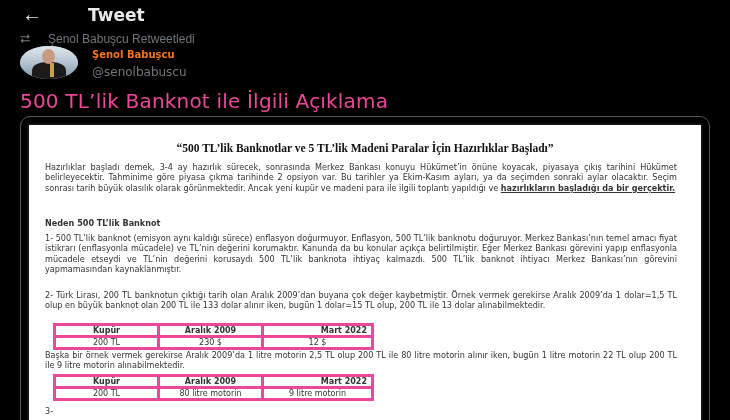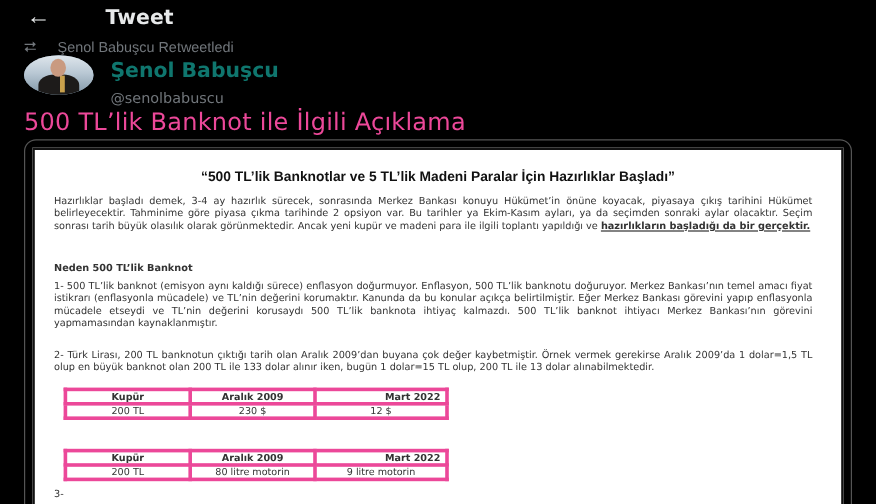--- a/index.html
+++ b/index.html
@@ -7,26 +7,26 @@
   .header { position:absolute; left:0; top:0; width:730px; height:30px; }
   .back { position:absolute; left:22px; top:4px; font-size:20px; color:#e7e9ea; line-height:20px; cursor:pointer; }
   .htitle { position:absolute; left:88px; top:5px; font-size:17px; font-weight:bold; color:#e7e9ea; font-family:"DejaVu Sans", sans-serif; }
   .rt { position:absolute; left:20px; top:31px; font-size:12px; color:#71767b; display:flex; align-items:center; }
   .rt .ico { width:28px; font-size:13px; color:#71767b; }
   .avatar { position:absolute; left:20px; top:46px; width:58px; height:33px; border-radius:50%; overflow:hidden; background:#8fa6b8; }
   .avatar .bg { position:absolute; inset:0; background:linear-gradient(180deg,#dfe6ec 0%,#b9c8d4 45%,#7f95a6 100%); }
   .avatar .head { position:absolute; left:22px; top:3px; width:13px; height:15px; border-radius:50%; background:#c99a80; }
   .avatar .body { position:absolute; left:12px; top:16px; width:34px; height:22px; border-radius:40% 40% 0 0; background:#1d1b1a; }
   .avatar .tie { position:absolute; left:30px; top:17px; width:4px; height:14px; background:#c9a14c; }
-  .name { position:absolute; left:92px; top:49px; font-size:17px; font-weight:bold; color:#0f766e; font-family:"DejaVu Sans", sans-serif; }
-  .handle { position:absolute; left:92px; top:75px; font-size:12px; color:#71767b; font-family:"DejaVu Sans", sans-serif; }
+  .name { position:absolute; left:92px; top:49px; font-size:10px; font-weight:bold; color:#f97316; font-family:"DejaVu Sans", sans-serif; }
+  .handle { position:absolute; left:92px; top:65px; font-size:12px; color:#71767b; font-family:"DejaVu Sans", sans-serif; }
   .tweet-text { position:absolute; left:20px; top:89px; font-size:20px; color:#ec4899; font-family:"DejaVu Sans", sans-serif; letter-spacing:0.2px; }
   .media { position:absolute; left:20px; top:116px; width:688px; height:320px; border:1px solid #555; border-radius:10px; background:#000; overflow:hidden; }
   .doc { position:absolute; left:6px; top:6px; width:672px; height:320px; background:#fff; border:2px solid #111; color:#222; }
-  .doc .title { position:absolute; left:0; width:672px; top:17px; text-align:center; font-size:11.5px; font-weight:bold; color:#111; font-family:Liberation Sans, sans-serif; }
+  .doc .title { position:absolute; left:0; width:672px; top:17px; text-align:center; font-size:11.5px; font-weight:bold; color:#111; font-family:Liberation Serif, serif; }
   .para { position:absolute; left:16px; width:632px; font-size:8.1px; line-height:10.4px; color:#333; text-align:justify; font-family:"DejaVu Sans", sans-serif; }
   .para u { font-weight:bold; }
   .bold { font-weight:bold; }
   table.t { position:absolute; left:24px; border-collapse:collapse; font-size:8px; font-family:"DejaVu Sans", sans-serif; color:#333; }
   table.t td, table.t th { border:3px solid #ec4899; height:9px; padding:0 4px; text-align:center; line-height:9px; }
   table.t th { font-weight:bold; }
   table.t .c1 { width:93px; } table.t .c2 { width:93px; } table.t .c3 { width:99px;text-align:right; }
 </style>
 </head>
 <body>
@@ -74,20 +74,21 @@
         <th class="c3">Mart 2022</th>
       </tr>
       <tr>
         <td>200 TL</td>
         <td>230 $</td>
         <td>12 $</td>
       </tr>
     </tbody>
       </table>
 
+    <div class="para" style="top:225px;">Başka bir örnek vermek gerekirse Aralık 2009’da 1 litre motorin 2,5 TL olup 200 TL ile 80 litre motorin alınır iken, bugün 1 litre motorin 22 TL olup 200 TL ile 9 litre motorin alınabilmektedir.</div>
 
     <table class="t" style="top:249px;">
       <tbody>
           <tr>
         <th class="c1">Kupür</th>
         <th class="c2">Aralık 2009</th>
         <th class="c3">Mart 2022</th>
       </tr>
       <tr>
         <td>200 TL</td>

